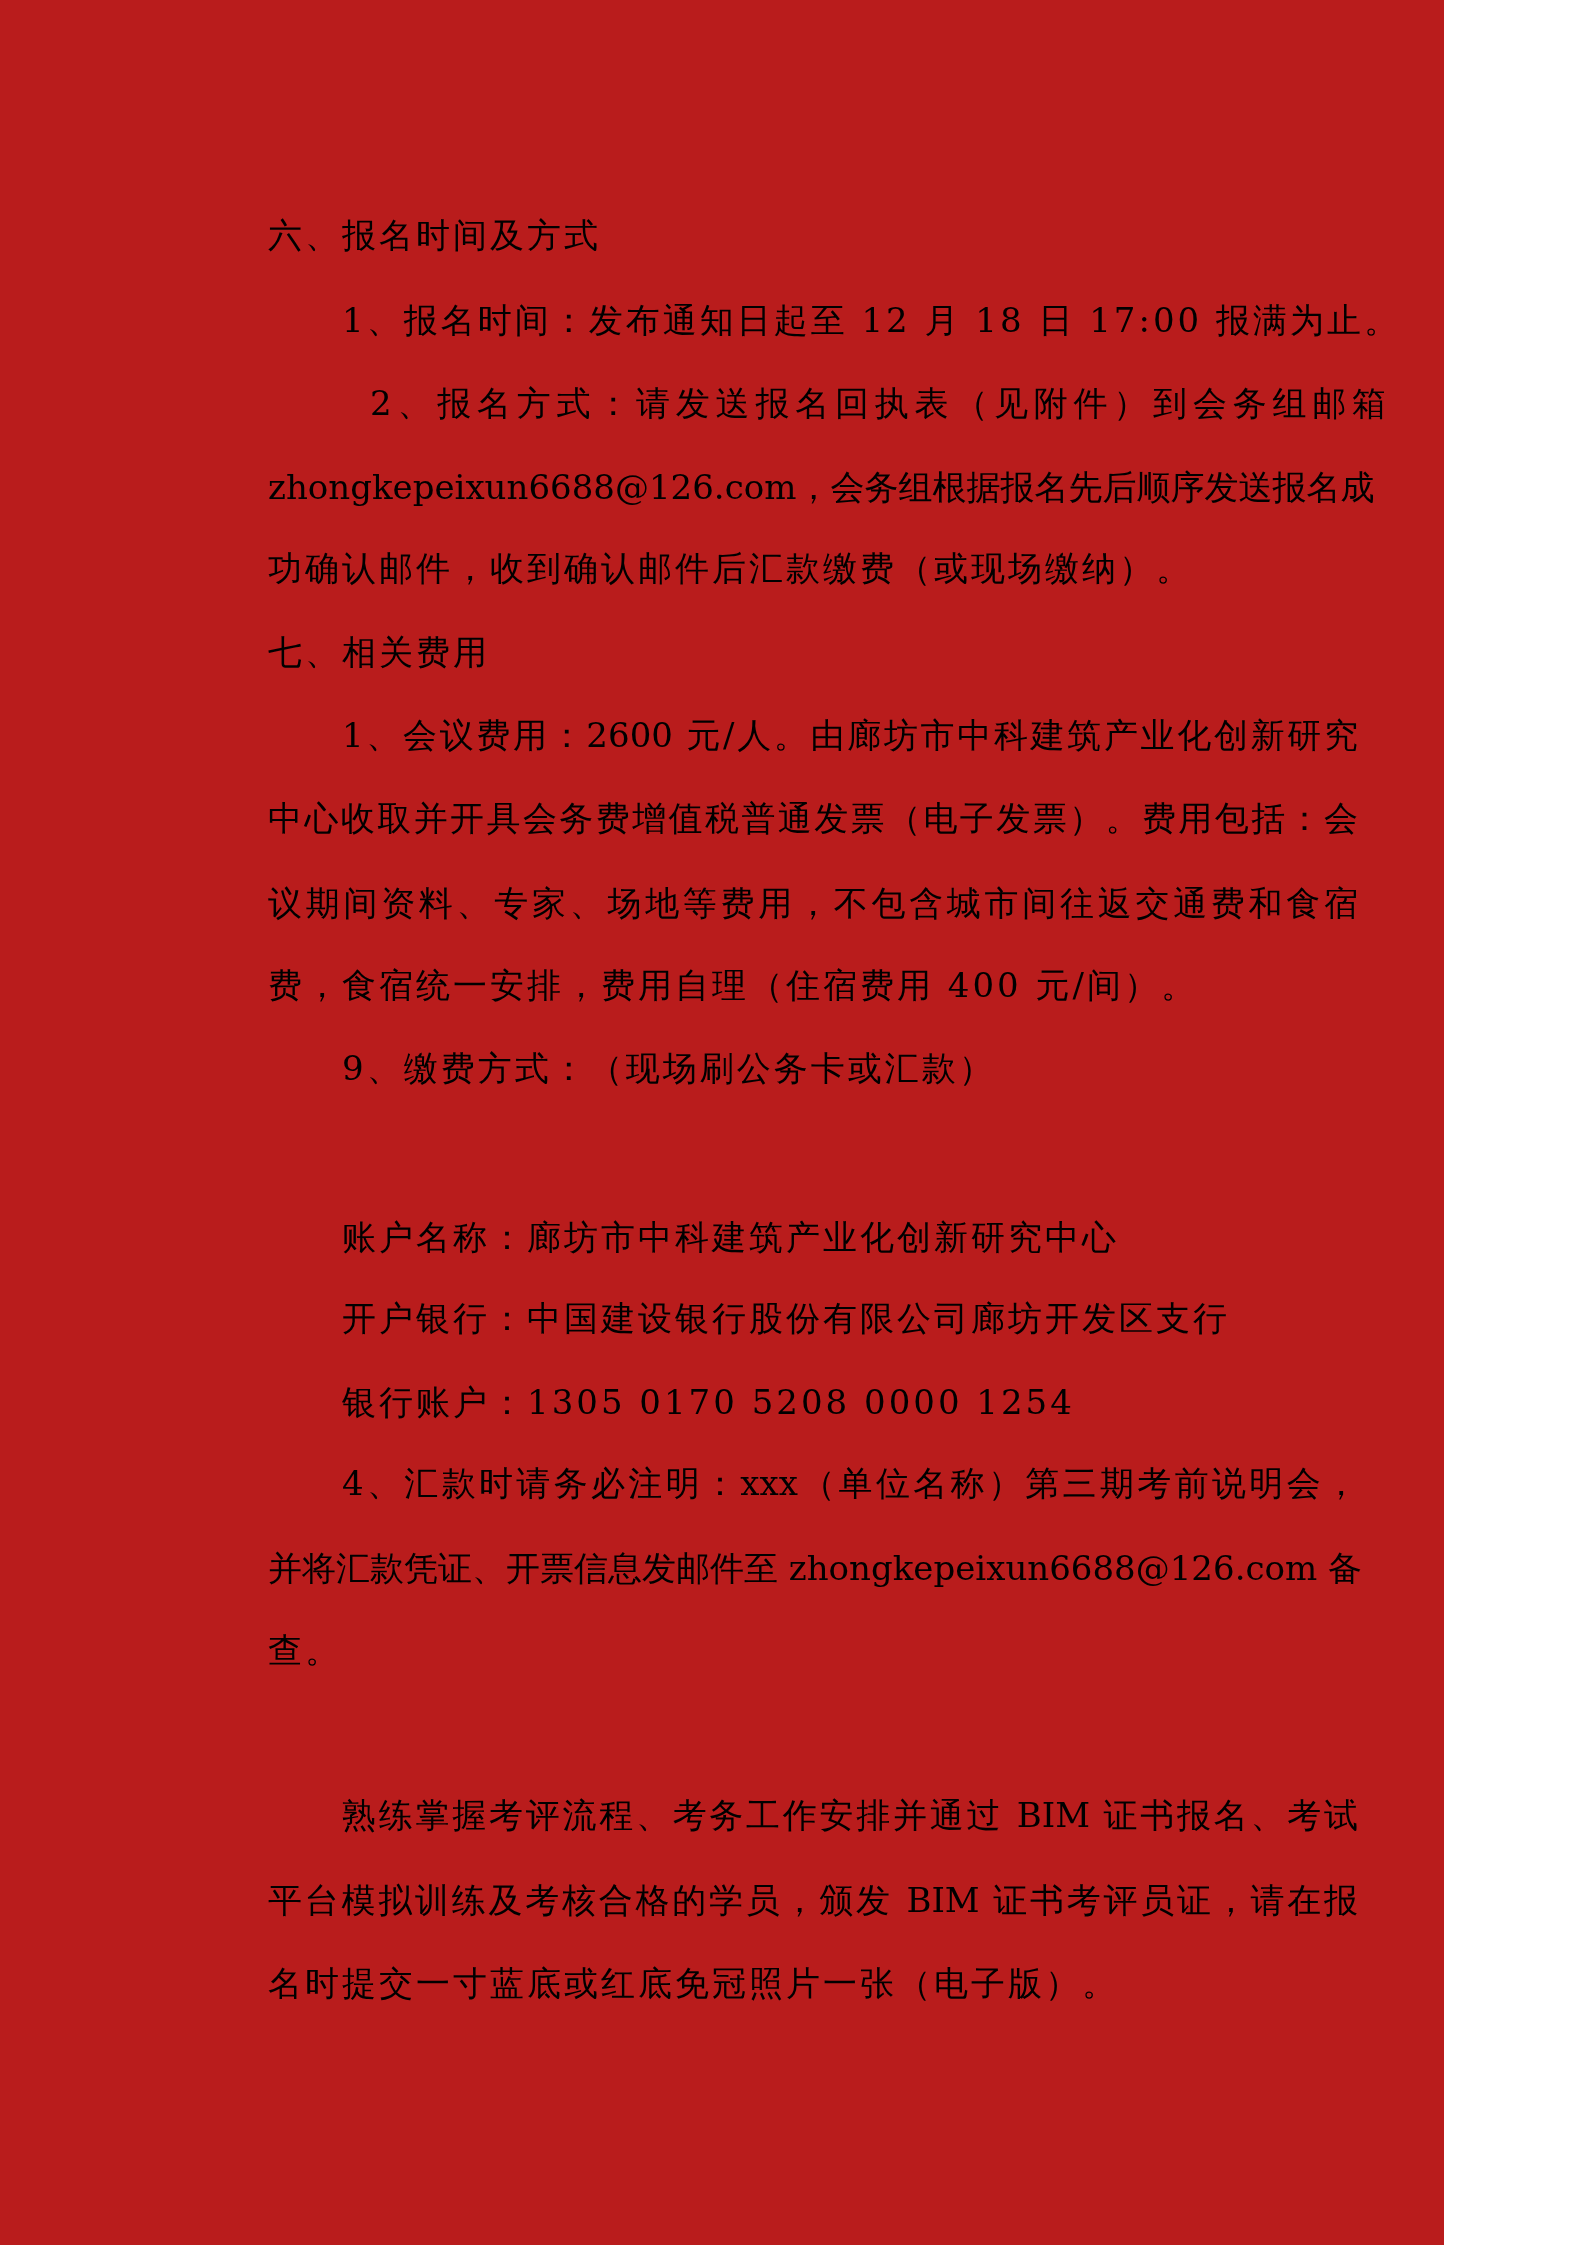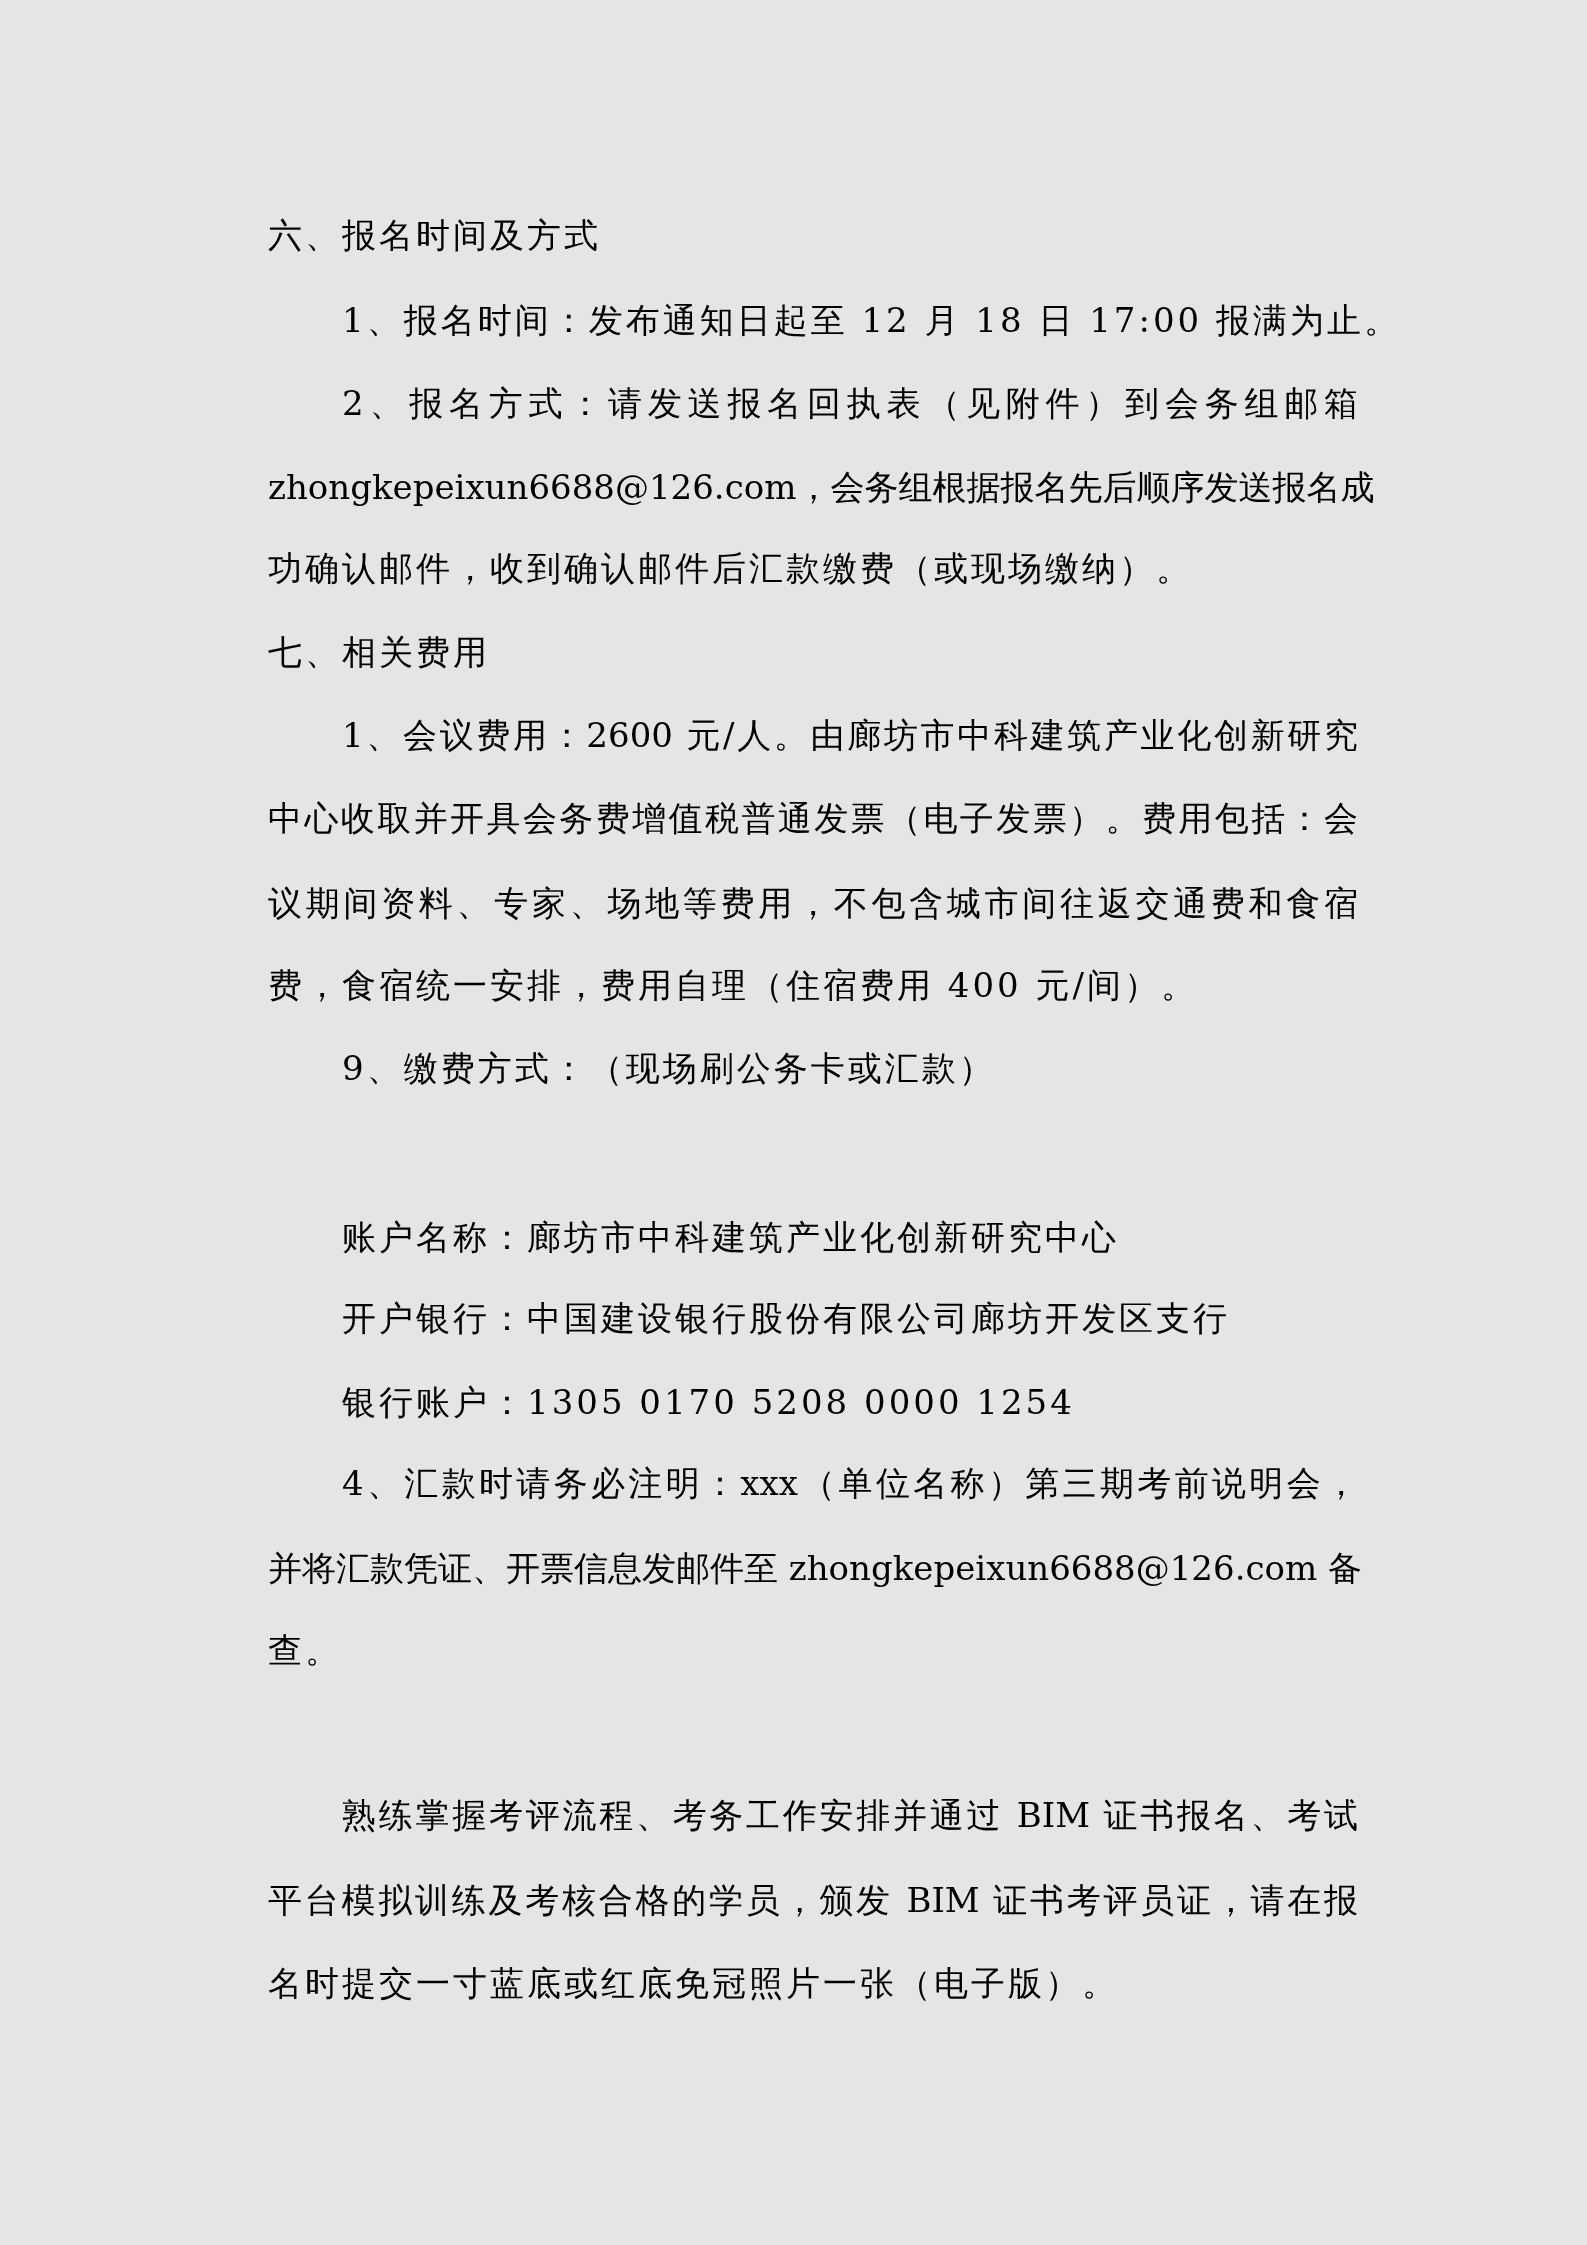--- a/index.html
+++ b/index.html
@@ -1,17 +1,17 @@
 <!DOCTYPE html>
 <html><head>
 <meta charset="utf-8">
 <style>
   html, body { margin: 0; padding: 0; background: #ffffff; }
   body { width: 1587px; height: 2245px; position: relative; overflow: hidden; }
-  .page { position: absolute; left: 0; top: 0; width: 1587px; height: 2245px; background: #e5e5e5; }
+  .page { position: absolute; left: 0; top: 0; width: 1444px; height: 2245px; background: #b91c1c; }
   .line {
     position: absolute;
     left: 268px;
     width: 1090px;
     height: 60px;
     line-height: 60px;
     font-family: "DejaVu Serif", "Liberation Serif", serif;
     font-size: 34px;
     color: #000;
     white-space: nowrap;
@@ -20,21 +20,21 @@
   .indent { left: 342px; width: 1016px; }
   .justify { text-align: justify; text-align-last: justify; letter-spacing: 0; }
 </style>
 </head>
 <body>
 
 <div class="page">
 
   <div class="line" style="top:205px;">六、报名时间及方式</div>
   <div class="line indent" style="top:290px;">1、报名时间：发布通知日起至 12 月 18 日 17:00 报满为止。</div>
-  <div class="line indent justify" style="top:373px;">2、报名方式：请发送报名回执表（见附件）到会务组邮箱</div>
+  <div class="line indent justify" style="top:373px;margin-left:28px;">2、报名方式：请发送报名回执表（见附件）到会务组邮箱</div>
   <div class="line justify" style="top:457px;">zhongkepeixun6688@126.com，会务组根据报名先后顺序发送报名成</div>
   <div class="line" style="top:538px;">功确认邮件，收到确认邮件后汇款缴费（或现场缴纳）。</div>
 
   <div class="line" style="top:622px;">七、相关费用</div>
   <div class="line indent justify" style="top:705px;">1、会议费用：2600 元/人。由廊坊市中科建筑产业化创新研究</div>
   <div class="line justify" style="top:788px;">中心收取并开具会务费增值税普通发票（电子发票）。费用包括：会</div>
   <div class="line justify" style="top:873px;">议期间资料、专家、场地等费用，不包含城市间往返交通费和食宿</div>
   <div class="line" style="top:955px;">费，食宿统一安排，费用自理（住宿费用 400 元/间）。</div>
   <div class="line indent" style="top:1038px;">9、缴费方式：（现场刷公务卡或汇款）</div>
   <div class="line indent" style="top:1207px;">账户名称：廊坊市中科建筑产业化创新研究中心</div>

